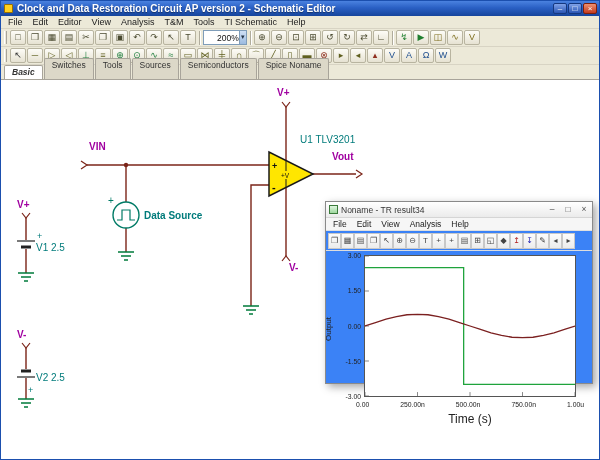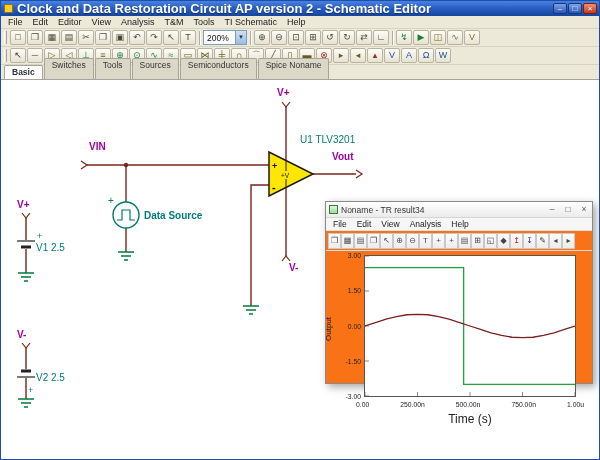--- a/index.html
+++ b/index.html
@@ -4,59 +4,59 @@
 <style>
   * { margin:0; padding:0; box-sizing:border-box; }
   body { font-family:"Liberation Sans","DejaVu Sans",sans-serif; background:#9a9a9a; }
   .win { position:relative; width:600px; height:460px; background:#ece9d8; border:1px solid #1b4fae; overflow:hidden; }
 
   
   .titlebar { position:absolute; top:0; left:0; right:0; height:15px;
     background:linear-gradient(180deg,#4a82e0 0%,#2a60c4 45%,#16459c 100%);
     display:flex; align-items:center; padding:0 2px; }
   .app-icon { width:9px; height:9px; background:#ffd020; border:1px solid #9a7000; border-radius:1px; margin-left:1px; }
-  .tb-title { flex:1; color:#fff; font-size:13px; font-weight:bold; margin-left:4px; white-space:nowrap; overflow:hidden; text-shadow:0 1px 1px rgba(0,0,0,.4); }
+  .tb-title { flex:1; color:#fff; font-size:10px; font-weight:bold; margin-left:4px; white-space:nowrap; overflow:hidden; text-shadow:0 1px 1px rgba(0,0,0,.4); }
   .tb-btns { display:flex; gap:1px; }
   .tb-btn { width:14px; height:11px; font-size:8px; line-height:10px; text-align:center; color:#fff;
     background:linear-gradient(#7fa2e8,#2a55b4); border:1px solid #16387f; border-radius:2px; cursor:default; }
   .tb-btn:last-child { background:linear-gradient(#ef9070,#c23a1d); border-color:#7d1f0c; }
 
   
   .menubar { position:absolute; top:15px; left:0; right:0; height:13px; background:#ece9d8;
     border-bottom:1px solid #d8d4c4; display:flex; align-items:center; padding-left:2px; }
   .menu-item { font-size:9px; color:#222; padding:0 5px; cursor:default; }
 
   
   .toolbar { position:absolute; left:0; right:0; height:18px; background:#ece9d8;
     border-bottom:1px solid #d8d4c4; display:flex; align-items:center; padding:0 2px; }
   .toolbar.row1 { top:28px; } .toolbar.row2 { top:46px; }
   .grip { width:3px; height:13px; border-left:1px solid #fff; border-right:1px solid #a8a49a; margin:0 3px 0 1px; }
   .tgroup { display:flex; gap:1px; }
   .tbtn { width:16px; height:15px; padding:0; font-size:9px; line-height:13px; text-align:center;
     background:linear-gradient(#fdfcf7,#e6e2d2); border:1px solid #b8b4a0; border-radius:2px; color:#4a4a30; cursor:default; }
   .sep { width:1px; height:14px; background:#b0ac9c; box-shadow:1px 0 0 #fff; margin:0 3px; }
   .zoom-combo { height:15px; width:44px; background:#fff; border:1px solid #7f9db9; display:flex; align-items:center; font-size:8.5px; color:#111; }
-  .zc-text { flex:1; padding-left:3px; }
+  .zc-text { flex:1; padding-left:13px; }
   .combo-arrow { width:11px; height:13px; background:linear-gradient(#cfe0f5,#9cbbe0); border-left:1px solid #7f9db9;
     font-size:7px; line-height:12px; text-align:center; color:#234; }
 
   
   .tabrow { position:absolute; top:64px; left:0; right:0; height:15px; background:#ece9d8;
     border-bottom:1px solid #a8a49a; display:flex; align-items:flex-end; padding-left:3px; }
   .ctab { font-size:8.5px; height:21px; line-height:12px; padding:0 7px; background:#dcd8c8; color:#333;
     border:1px solid #a8a49a; border-bottom:none; border-radius:2px 2px 0 0; margin-right:1px; cursor:default; }
-  .ctab.active { background:#fff; height:14px; font-weight:bold; }
+  .ctab.active { background:#fff; height:14px; font-weight:bold;font-style:italic; }
 
   
   .canvas { position:absolute; top:79px; left:0; right:0; bottom:0; background:#fff; }
   .canvas svg { display:block; }
   .sch-label { font-size:10px; font-weight:bold; }
 
   
-  .pw { position:absolute; left:324px; top:200px; width:268px; height:183px; background:#f97316;
+  .pw { position:absolute; left:324px; top:200px; width:268px; height:183px; background:#3b82f6;
     border:1px solid #8a8a8a; box-shadow:3px 3px 8px rgba(0,0,0,.35); z-index:10; }
   .pw-title { height:16px; background:linear-gradient(#ffffff,#ebebeb); border-bottom:1px solid #d5d5d5;
     display:flex; align-items:center; padding-left:3px; }
   .pw-icon { width:9px; height:9px; border:1px solid #3a7a3a; background:linear-gradient(#dff5df,#9fd89f); margin-right:3px; }
   .pw-title-text { flex:1; font-size:8.5px; color:#333; white-space:nowrap; overflow:hidden; }
   .pw-btns { display:flex; }
   .pw-btn { width:16px; height:14px; font-size:8.5px; line-height:13px; text-align:center; color:#555; cursor:default; }
   .pw-menu { height:13px; background:#f6f6f6; border-bottom:1px solid #e0e0e0; display:flex; align-items:center; padding-left:2px; }
   .pw-menu-item { font-size:8.5px; color:#222; padding:0 5px; cursor:default; }
   .pw-toolbar { height:20px; border-bottom:1px solid #ddd; display:flex; align-items:center; padding:0 2px; }

